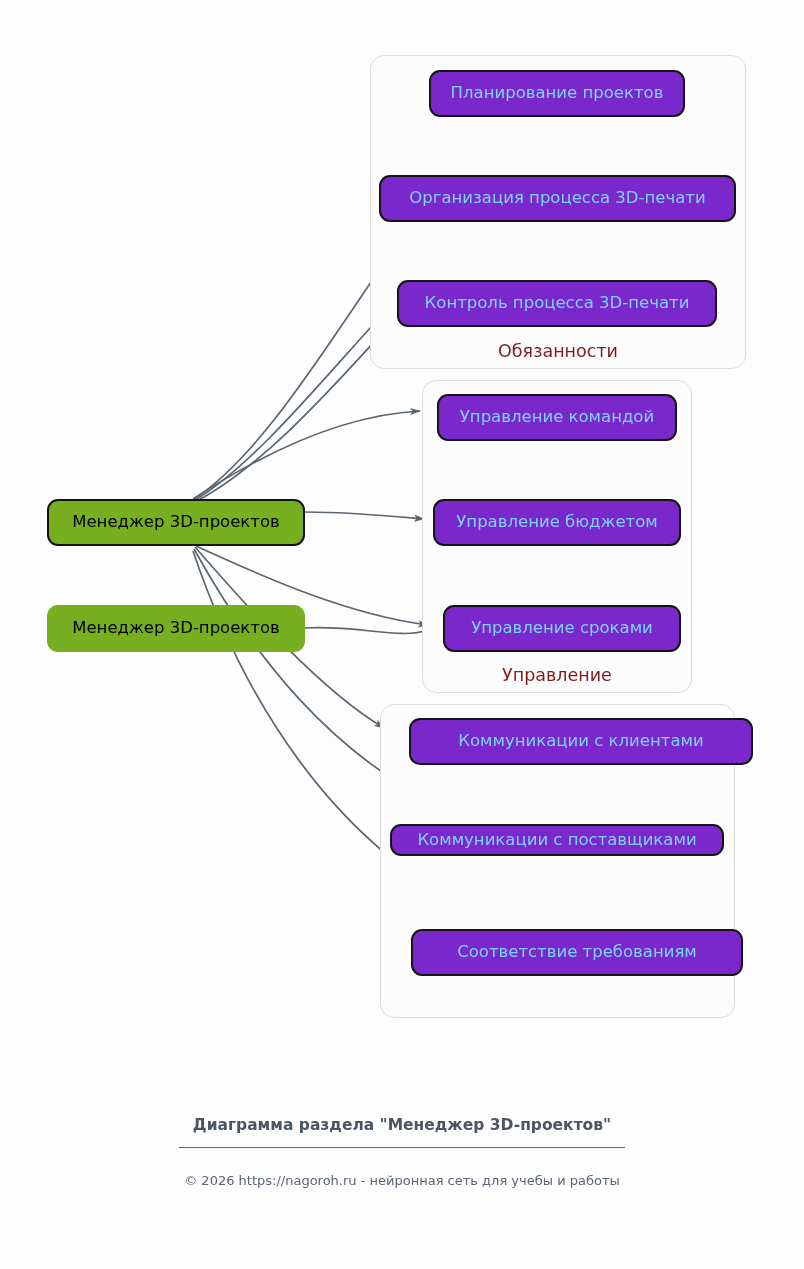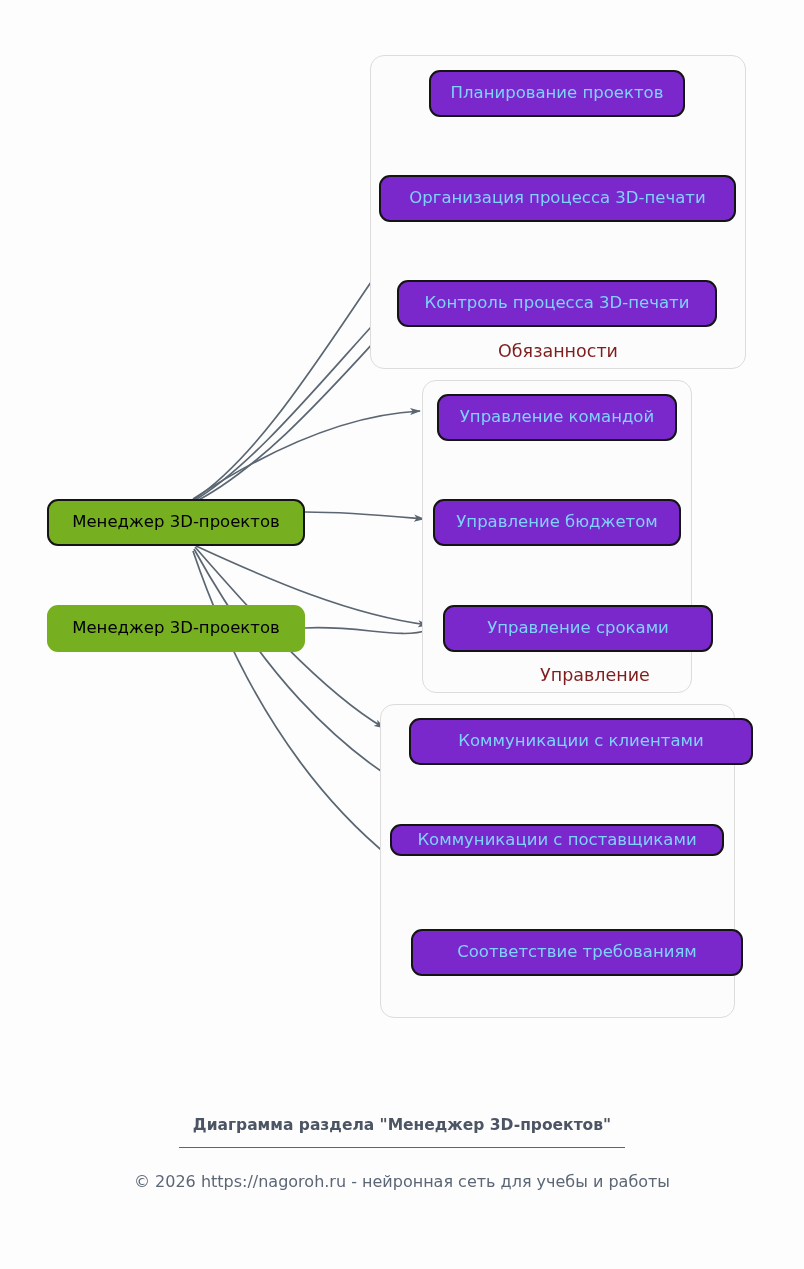--- a/index.html
+++ b/index.html
@@ -81,21 +81,21 @@
   }
   .footer-rule {
     margin: 13px auto 0 auto;
     width: 446px;
     height: 1.6px;
     background: #5b6472;
   }
   .footer-credit {
     margin-top: 26px;
     color: #5b6676;
-    font-size: 16px;
+    font-size: 13px;
     line-height: 1;
   }
 </style>
 </head>
 <body>
 
 <div id="page">
 
   <svg id="graph-layer" viewBox="0 0 804 1269" xmlns="http://www.w3.org/2000/svg">
     <defs>
@@ -126,31 +126,31 @@
 
   <div class="node purple" style="left:379px; top:175px; width:357px; height:47px;">
     <span>Организация процесса 3D-печати</span>
   </div>
 
   <div class="node purple" style="left:397px; top:280px; width:320px; height:47px;">
     <span>Контроль процесса 3D-печати</span>
   </div>
 
   <div class="cluster-box" style="left:422px; top:380px; width:270px; height:313px;"></div>
-  <div class="cluster-label" style="left:422px; top:667px; width:270px;padding-left:38px;">Управление</div>
+  <div class="cluster-label" style="left:422px; top:667px; width:270px;">Управление</div>
 
   <div class="node purple" style="left:437px; top:394px; width:240px; height:47px;">
     <span>Управление командой</span>
   </div>
 
   <div class="node purple" style="left:433px; top:499px; width:248px; height:47px;">
     <span>Управление бюджетом</span>
   </div>
 
-  <div class="node purple" style="left:443px; top:605px; width:270px; height:47px;">
+  <div class="node purple" style="left:443px; top:605px; width:238px; height:47px;">
     <span>Управление сроками</span>
   </div>
 
   <div class="cluster-box" style="left:380px; top:704px; width:355px; height:314px;"></div>
 
   <div class="node purple" style="left:409px; top:718px; width:344px; height:47px;">
     <span>Коммуникации с клиентами</span>
   </div>
 
   <div class="node purple" style="left:390px; top:824px; width:334px; height:32px;">

